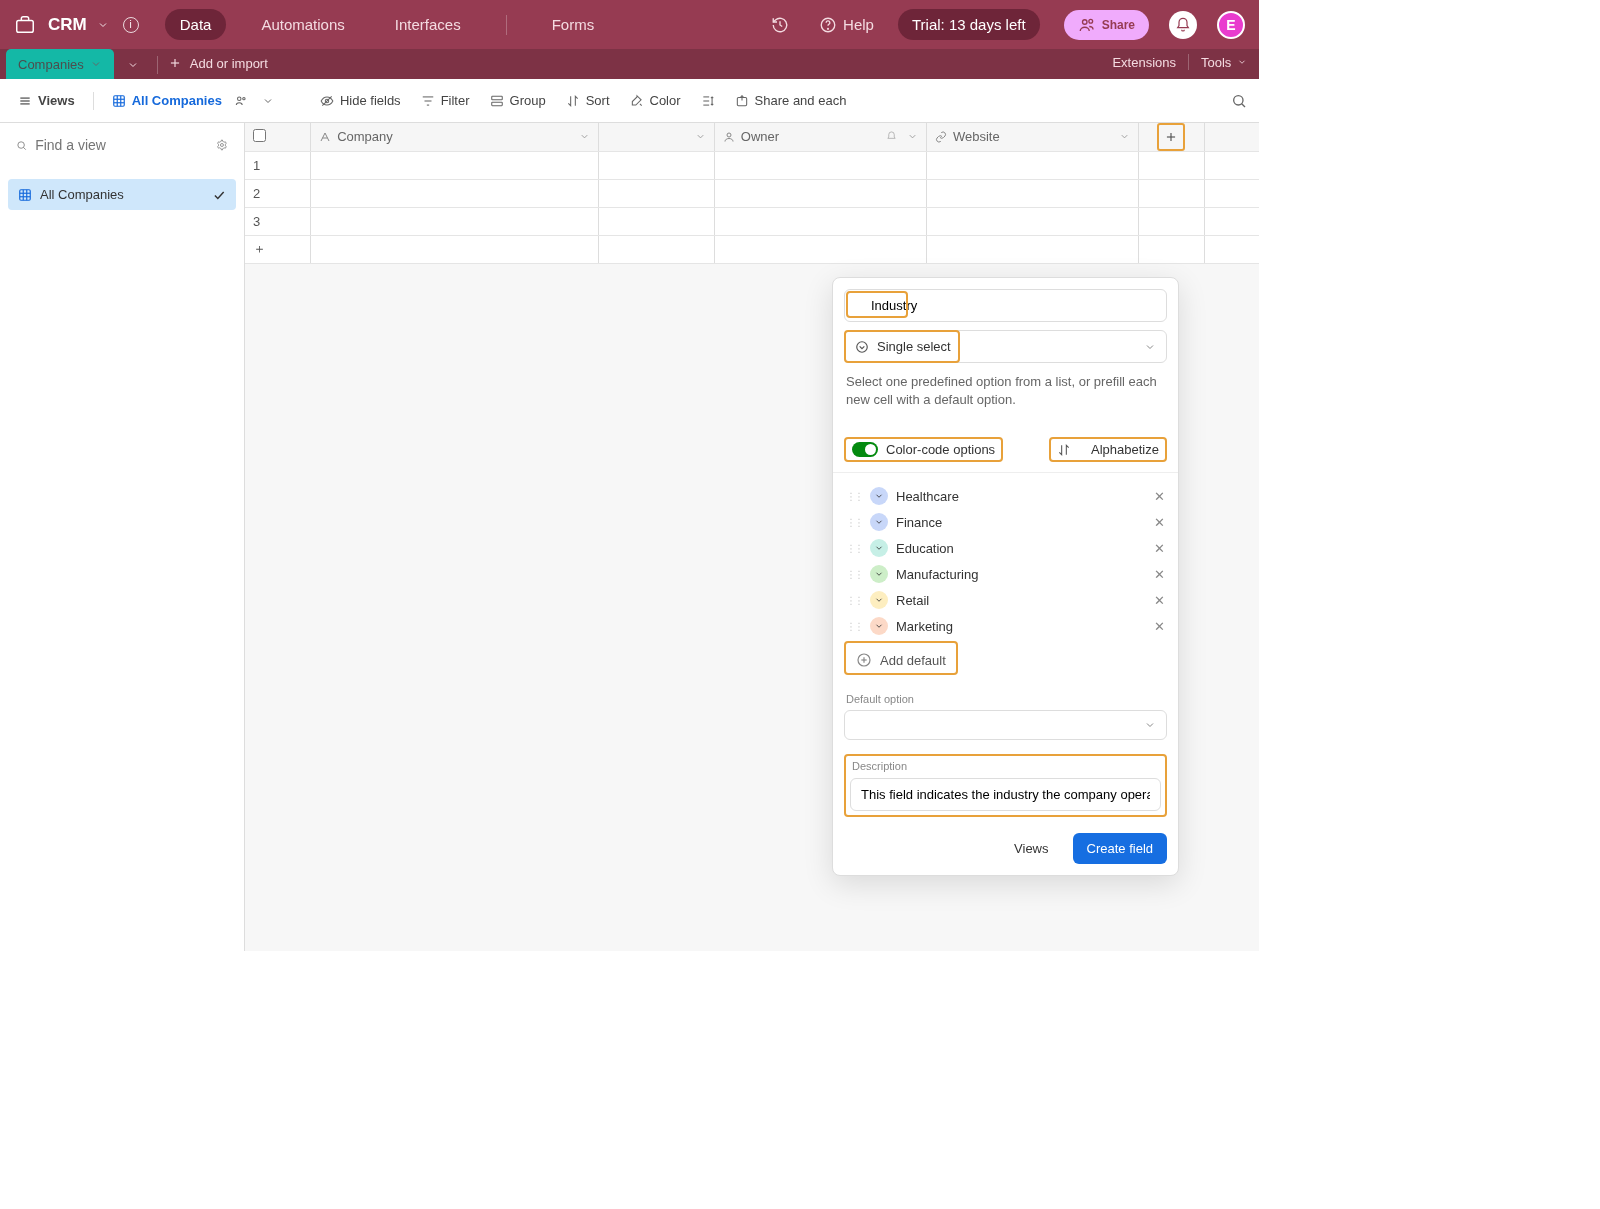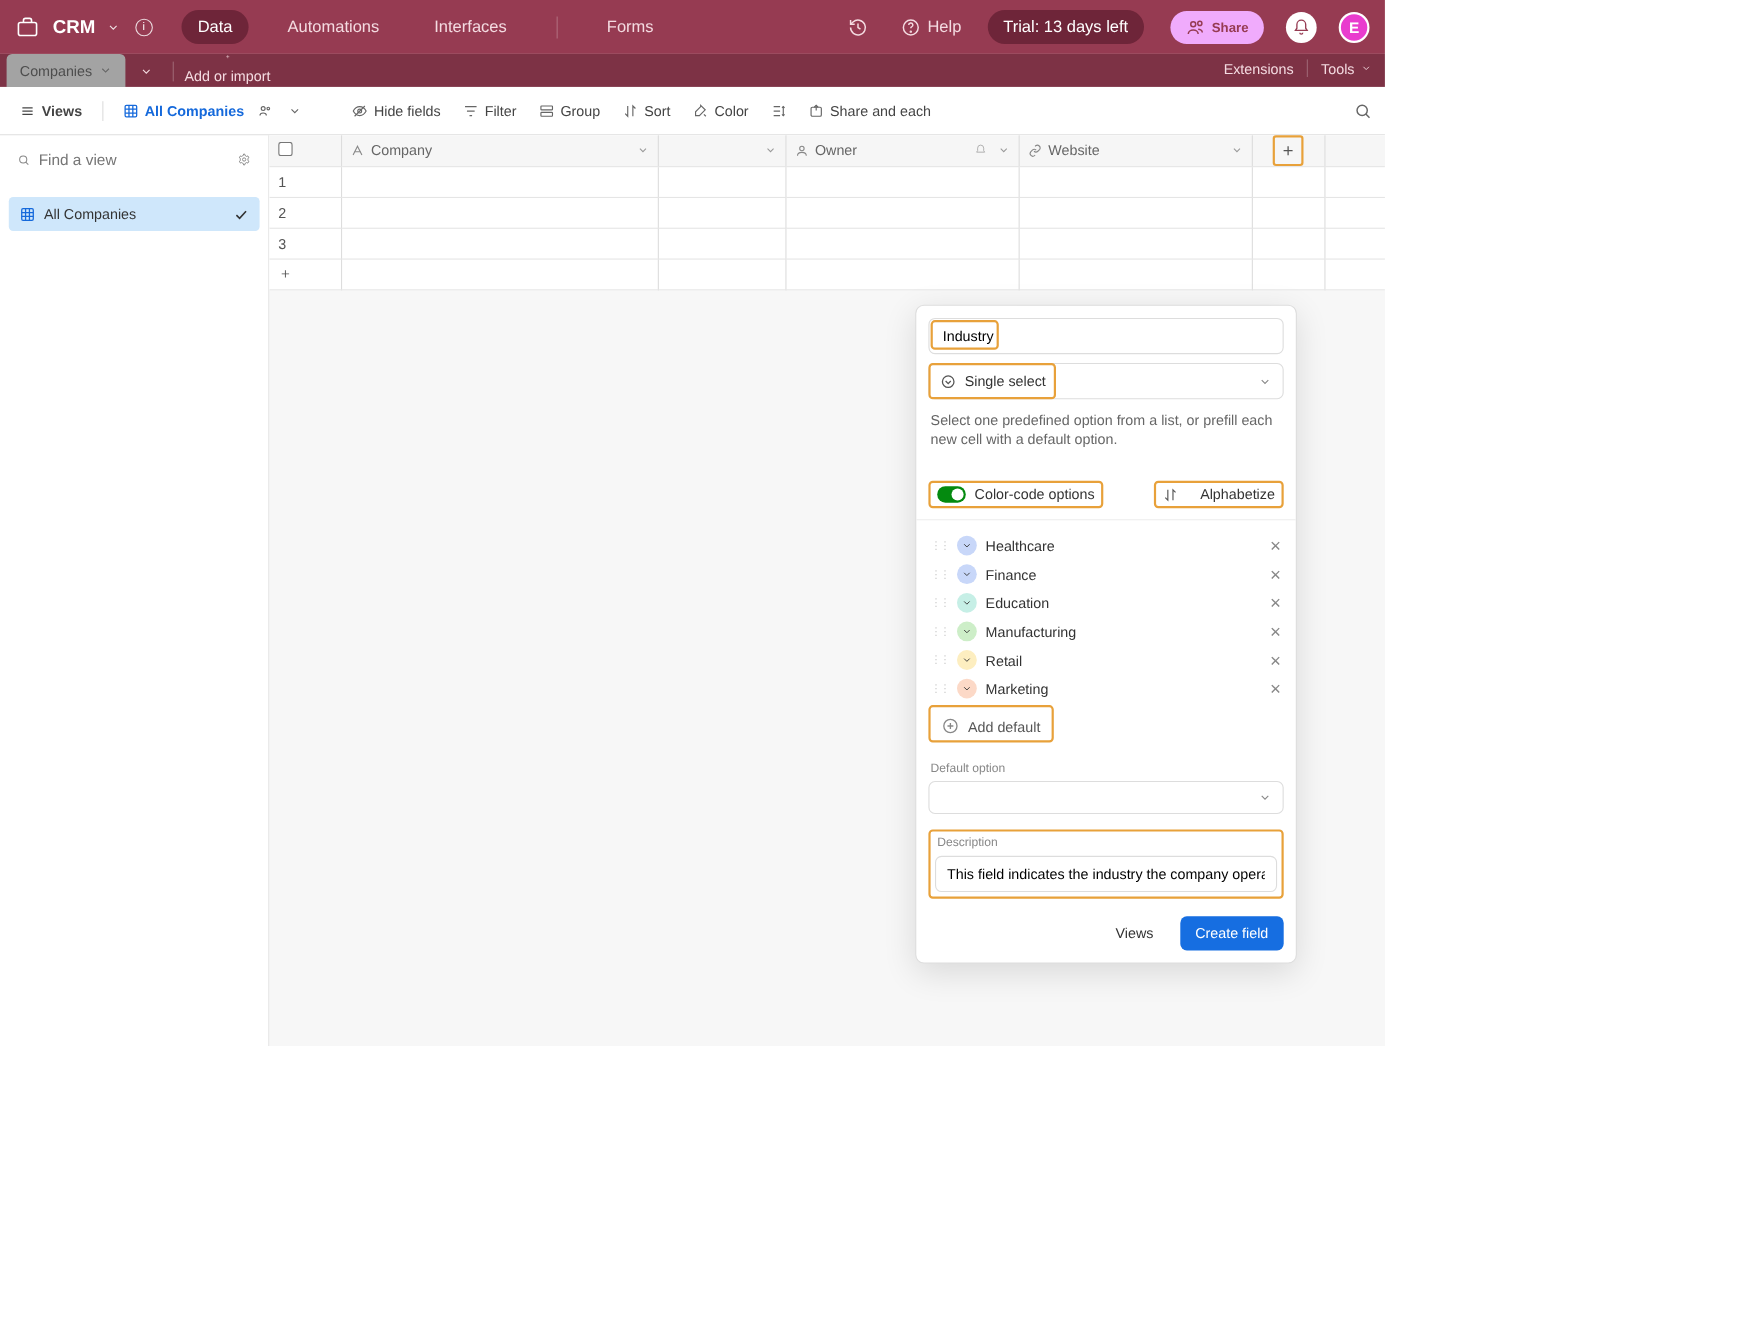--- a/index.html
+++ b/index.html
@@ -19,24 +19,24 @@
   .tb-ic { width:18px; height:18px; margin-right:6px; flex:0 0 auto; }
   .tb-btn { display:flex; align-items:center; color:#f4dbe1; font-size:15px; cursor:pointer; margin-left:16px; }
   .tb-pill-dark { background:#6e2539; padding:7px 14px; border-radius:20px; color:#fff; font-size:15px; margin-left:16px; font-weight:500;}
   .tb-pill-white { background:#f0abfc; color:#963b52; padding:6px 14px; border-radius:20px; font-size:12px; font-weight:600; display:flex; align-items:center; margin-left:16px; }
   .tb-circle { width:28px; height:28px; border-radius:50%; background:#fff; display:flex; align-items:center; justify-content:center; margin-left:12px; }
   .tb-circle svg { stroke:#963b52; }
   .avatar { width:28px; height:28px; border-radius:50%; background:#e93cce; color:#fff; display:flex; align-items:center; justify-content:center; font-weight:600; margin-left:12px; font-size:14px; border:2px solid #fff; }
 
   
   .tabbar { background:#7d3245; height:30px; display:flex; align-items:flex-end; padding-left:6px; color:#f4dbe1; }
-  .table-tab { background:#a3a3a3; color:#4d4d4d; height:30px; display:flex; align-items:center; padding:0 12px; border-radius:5px 5px 0 0; font-size:13px; font-weight:500; margin-right:0; }
+  .table-tab { background:#14b8a6; color:#4d4d4d; height:30px; display:flex; align-items:center; padding:0 12px; border-radius:5px 5px 0 0; font-size:13px; font-weight:500; margin-right:0; }
   .tab-chev-box { width:28px; height:28px; display:flex; align-items:center; justify-content:center; color:#f4dbe1; margin-left:5px; cursor:pointer;}
   .tab-div { width:1px; height:18px; background:rgba(255,255,255,.25); margin:0 10px 5px; }
-  .add-import { display:flex; align-items:center; gap:8px; height:28px; color:#f4dbe1; font-size:13px; cursor:pointer; margin-bottom: 2px; flex-direction: column;}
+  .add-import { display:flex; align-items:center; gap:8px; height:28px; color:#f4dbe1; font-size:13px; cursor:pointer; margin-bottom: 2px;}
   .tabbar-spacer { flex:1; }
   .tabbar-right { display:flex; align-items:center; height:30px; padding-right:12px; gap:12px; color:#f4dbe1; font-size:13px; margin-bottom: 2px;}
   .tabbar-right .rdiv { width:1px; height:16px; background:rgba(255,255,255,.25);}
 
   
   .toolbar { height:44px; border-bottom:1px solid #aaa6; display:flex; align-items:center; padding:0 12px; gap:8px; font-size:13px; }
   .tool-item { display:flex; align-items:center; gap:6px; padding:4px 6px; border-radius:4px; cursor:pointer; color:#444; }
   .tool-item.bold { font-weight:600; }
   .blue { color:#1569db; }
   .tool-div { width:1px; height:18px; background:#ddd; margin:0 4px;}
@@ -63,21 +63,21 @@
   td.rownum { width:48px; text-align:center; color:#888; background:#fff;}
   th .col-head { display:flex; align-items:center; gap:6px; }
   th .hchev { margin-left:auto; color:#999; }
   .add-row td { color:#999; }
   .add-col-head { width:48px; text-align:center !important; }
   .hl { outline:2px solid #e8a13a; outline-offset:-1px; border-radius:2px; display:inline-flex; align-items:center; justify-content:center;}
   .add-col-head .hl { width:26px; height:26px;}
 
   
   .popover { position:absolute; left:587px; top:154px; width:347px; background:#fff; border:1px solid #ddd; border-radius:8px; box-shadow:0 8px 30px rgba(0,0,0,.12); padding:11px; font-size:13px; color:#333; z-index:5;}
-  .field-name-input { width:100%; border:1px solid #ddd; border-radius:6px; padding:8px 12px; font-size:13px; margin-bottom:8px;}
+  .field-name-input { width:100%; border:1px solid #ddd; border-radius:6px; padding:8px 26px; font-size:13px; margin-bottom:8px;}
   .type-select { width:100%; border:1px solid #ddd; border-radius:6px; padding:8px 10px; display:flex; align-items:center; gap:8px; cursor:pointer;}
   .type-select .tchev { margin-left:auto; color:#888;}
   .help-text { font-size: 13px; color:#666; margin:10px 2px 12px; line-height:1.4;}
   .row-flex { display:flex; align-items:center; gap:6px; margin-bottom:10px;margin-top:28px;}
   .toggle { width:26px; height:15px; border-radius:8px; background:#048a0f; position:relative; flex:0 0 auto;}
   .toggle::after { content:''; position:absolute; right:2px; top:2px; width:11px; height:11px; background:#fff; border-radius:50%;}
   .divider { height:1px; background:#eee; margin:6px -11px 10px;}
   .opt-row { display:flex; align-items:center; gap:8px; padding:4px 2px; }
   .drag { color:#ccc; font-size:10px; letter-spacing:-2px;}
   .opt-chip { width:18px; height:18px; border-radius:50%; display:flex; align-items:center; justify-content:center;}

